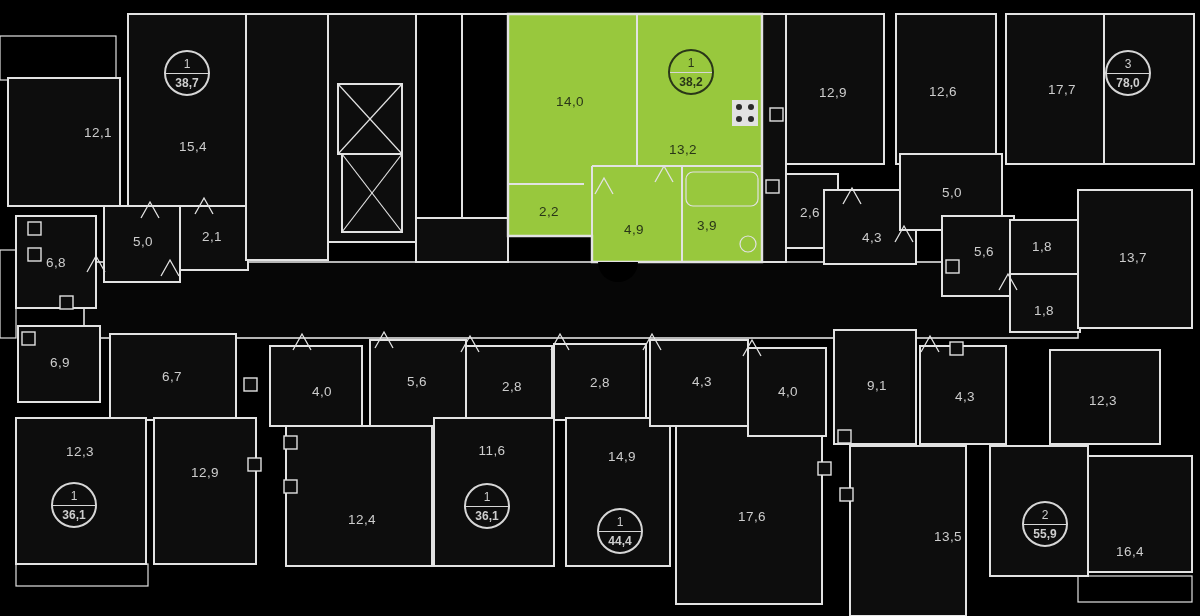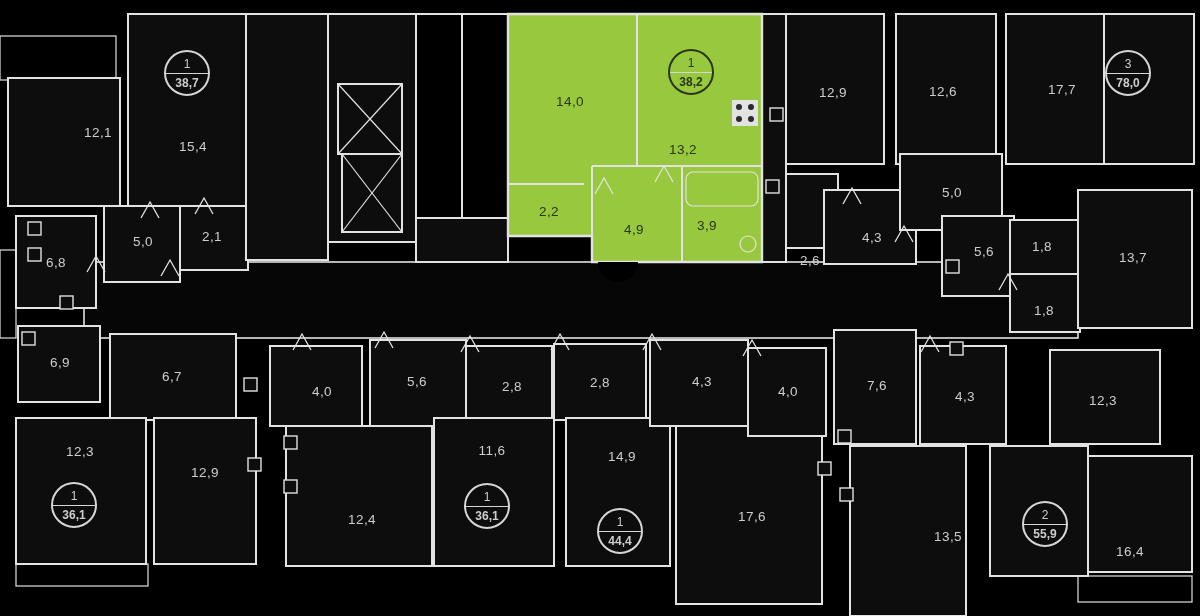--- a/index.html
+++ b/index.html
@@ -195,31 +195,31 @@
       <span class="room-label" style="left: 322px; top: 391px;">4,0</span>
       <span class="room-label" style="left: 362px; top: 519px;">12,4</span>
       <span class="room-label" style="left: 417px; top: 381px;">5,6</span>
       <span class="room-label" style="left: 512px; top: 386px;">2,8</span>
       <span class="room-label" style="left: 492px; top: 450px;">11,6</span>
       <span class="room-label" style="left: 600px; top: 382px;">2,8</span>
       <span class="room-label" style="left: 622px; top: 456px;">14,9</span>
       <span class="room-label" style="left: 702px; top: 381px;">4,3</span>
       <span class="room-label" style="left: 752px; top: 516px;">17,6</span>
       <span class="room-label" style="left: 788px; top: 391px;">4,0</span>
-      <span class="room-label" style="left: 877px; top: 385px;">7,6</span>
+      <span class="room-label" style="left: 877px; top: 385px;">9,1</span>
       <span class="room-label" style="left: 916px; top: 536px; margin-left: 32px;">13,5</span>
       <span class="room-label" style="left: 965px; top: 396px;">4,3</span>
       <span class="room-label" style="left: 1103px; top: 400px;">12,3</span>
       <span class="room-label" style="left: 1130px; top: 514px; margin-top: 37px;">16,4</span>
       <span class="room-label" style="left: 1044px; top: 310px;">1,8</span>
       <span class="room-label" style="left: 1042px; top: 246px;">1,8</span>
       <span class="room-label" style="left: 984px; top: 251px;">5,6</span>
       <span class="room-label" style="left: 1133px; top: 257px;">13,7</span>
       <span class="room-label" style="left: 872px; top: 237px;">4,3</span>
-      <span class="room-label" style="left: 810px; top: 212px; margin-top: 48px;">2,6</span>
+      <span class="room-label" style="left: 810px; top: 212px;">2,6</span>
       <span class="room-label" style="left: 952px; top: 192px;">5,0</span>
       <span class="room-label" style="left: 833px; top: 92px;">12,9</span>
       <span class="room-label" style="left: 943px; top: 91px;">12,6</span>
       <span class="room-label" style="left: 1062px; top: 89px;">17,7</span>
       <span class="room-label highlight" style="left: 570px; top: 101px;">14,0</span>
       <span class="room-label highlight" style="left: 683px; top: 129px; margin-top: 20px;">13,2</span>
       <span class="room-label highlight" style="left: 549px; top: 211px;">2,2</span>
       <span class="room-label highlight" style="left: 634px; top: 229px;">4,9</span>
       <span class="room-label highlight" style="left: 707px; top: 225px;">3,9</span>
       <div class="unit-badge" style="left: 187px; top: 73px;">

